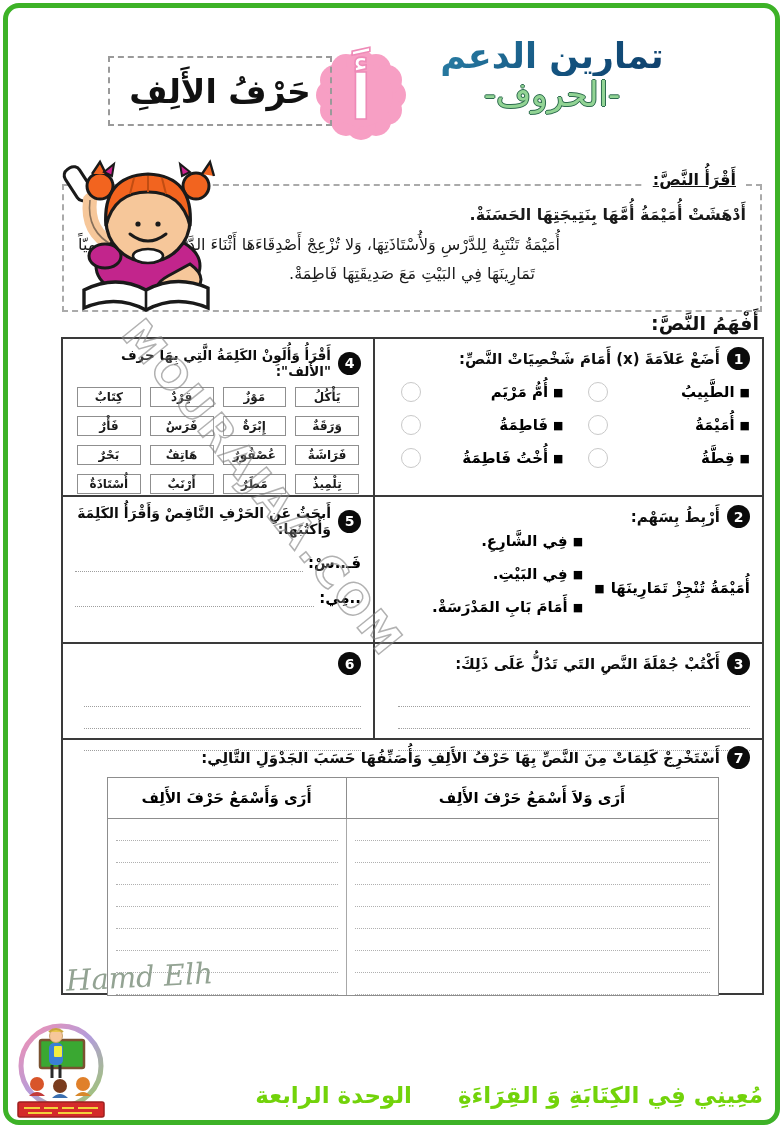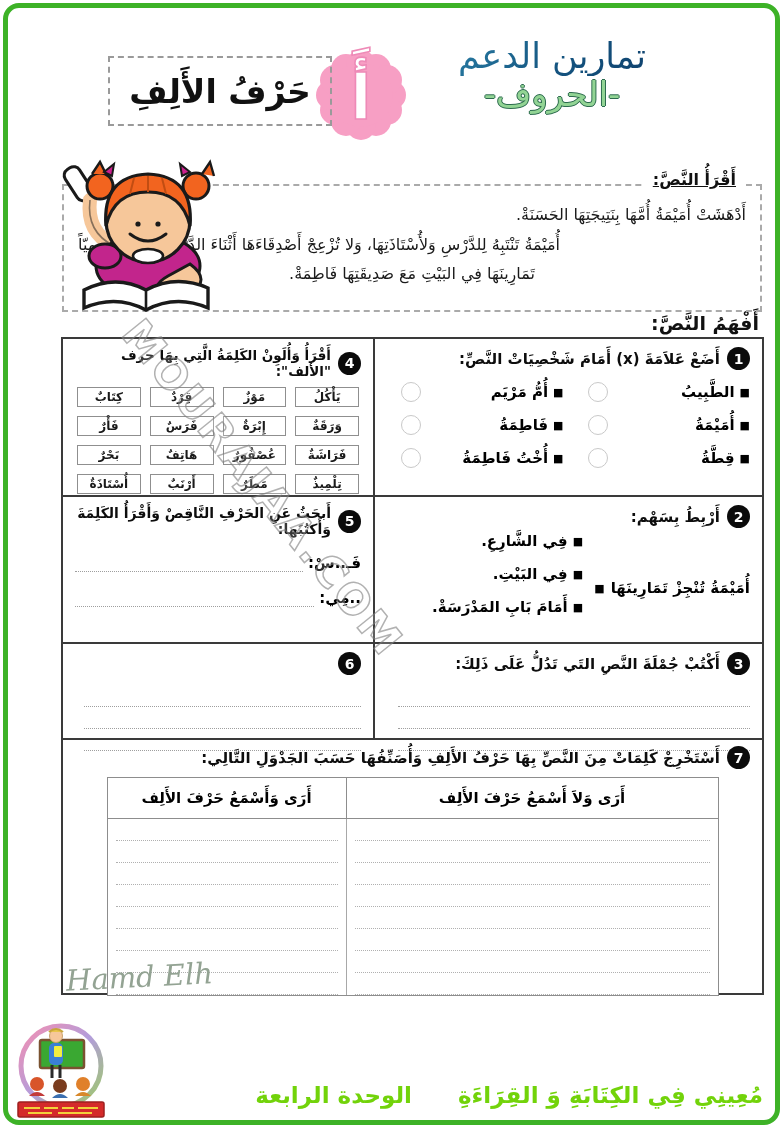--- a/index.html
+++ b/index.html
@@ -16,21 +16,21 @@
     border:5px solid #3db227;
     border-radius:16px;
     pointer-events:none;
   }
   
   .brand {
     position:absolute; top:36px; right:86px; width:290px;
     text-align:center; direction:rtl;
   }
   .brand-title {
-    font-size:35px; font-weight:normal;
+    font-size:35px; font-weight:bold;
     background:linear-gradient(125deg,#2f8bb0 0%, #14537f 55%, #0d3a66 100%);
     -webkit-background-clip:text; background-clip:text;
     color:transparent;
   }
   .brand-sub {
     font-size:34px; font-weight:normal; margin-top:-2px;
     color:#92d494;
     text-shadow:-1px 0 #2d6b4f, 1px 0 #2d6b4f, 0 -1px #2d6b4f, 0 1px #2d6b4f;
   }
   .title-box {
@@ -46,21 +46,21 @@
   .text-box {
     position:absolute; left:62px; top:184px; width:700px; height:128px;
     border:2px dashed #aaaaaa; background:transparent; z-index:1;
   }
   .read-head {
     position:absolute; top:-16px; right:14px; background:#fff; padding:0 10px;
     font-size:16px; font-weight:bold; color:#111;
     text-decoration:underline; direction:rtl; z-index:2;
   }
   .read-text { direction:rtl; padding:14px 14px 0 14px; font-size:16px; line-height:1.85; color:#1a1a1a; }
-  .read-line1 { text-align:right; }
+  .read-line1 { text-align:right;font-weight:bold; }
   .read-line2 { text-align:left; }
   .read-line3 { text-align:center; }
   .understand-head {
     position:absolute; top:312px; right:24px;
     font-size:19px; font-weight:bold; color:#111; direction:rtl;text-align:center;
   }
   
   .grid {
     position:absolute; left:61px; top:337px; width:703px; height:658px;
     border:2px solid #3a3a3a; background:#fff;

